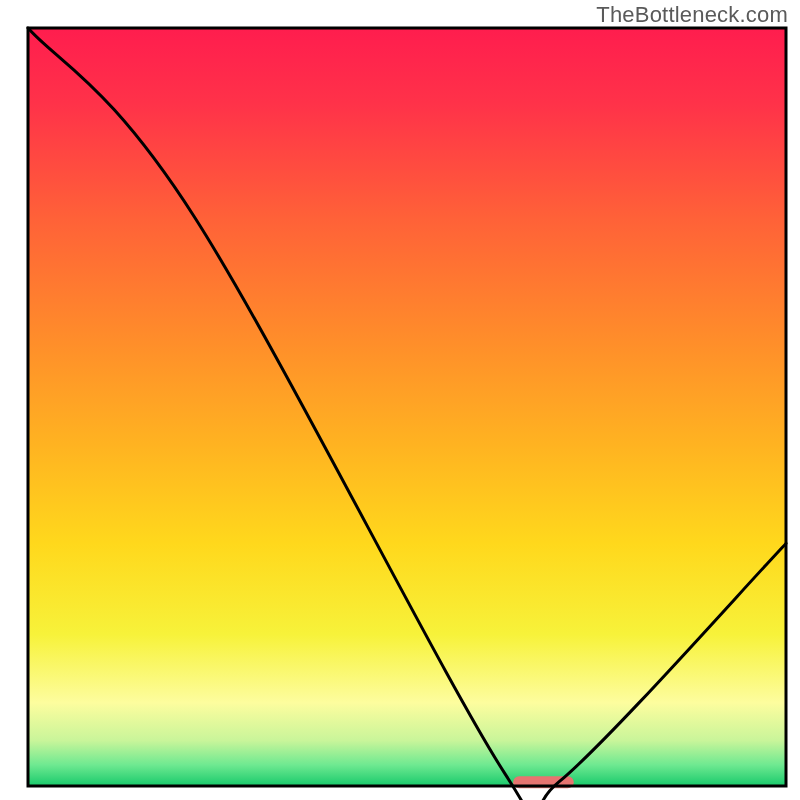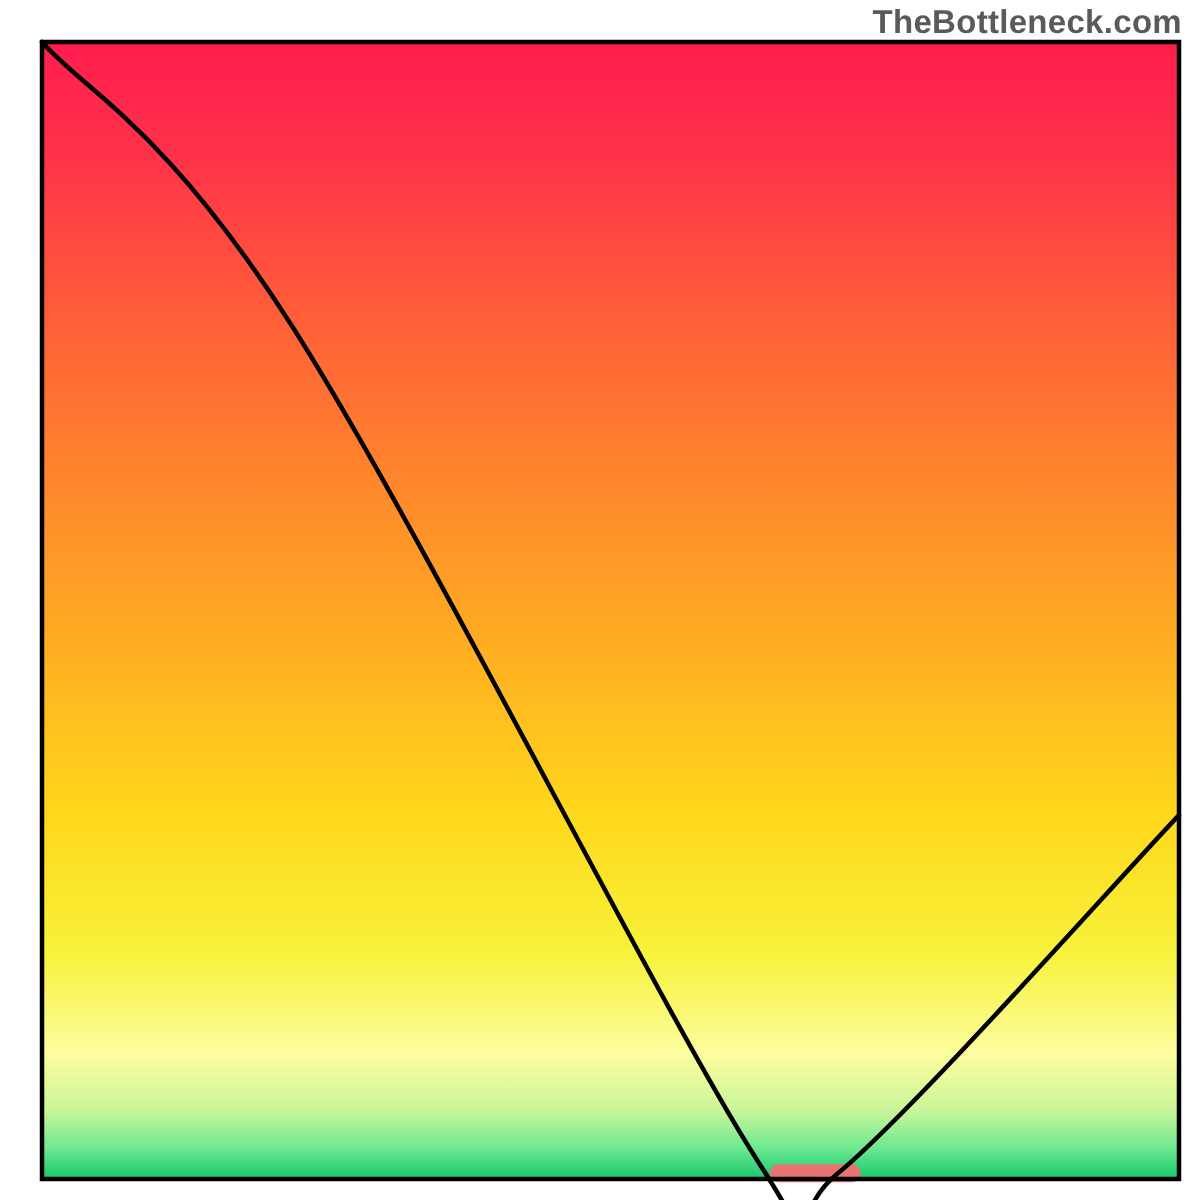--- a/index.html
+++ b/index.html
@@ -13,21 +13,21 @@
   .stage {
     position: relative;
     width: 800px;
     height: 800px;
   }
   .watermark {
     position: absolute;
     top: 2px;
     right: 12px;
     font-size: 22px;
-    font-weight: 700;
+    font-weight: 400;
     color: #5a5a5a;
     letter-spacing: 0.2px;
   }
   svg {
     position: absolute;
     top: 0;
     left: 0;
   }
 </style>
 </head>

